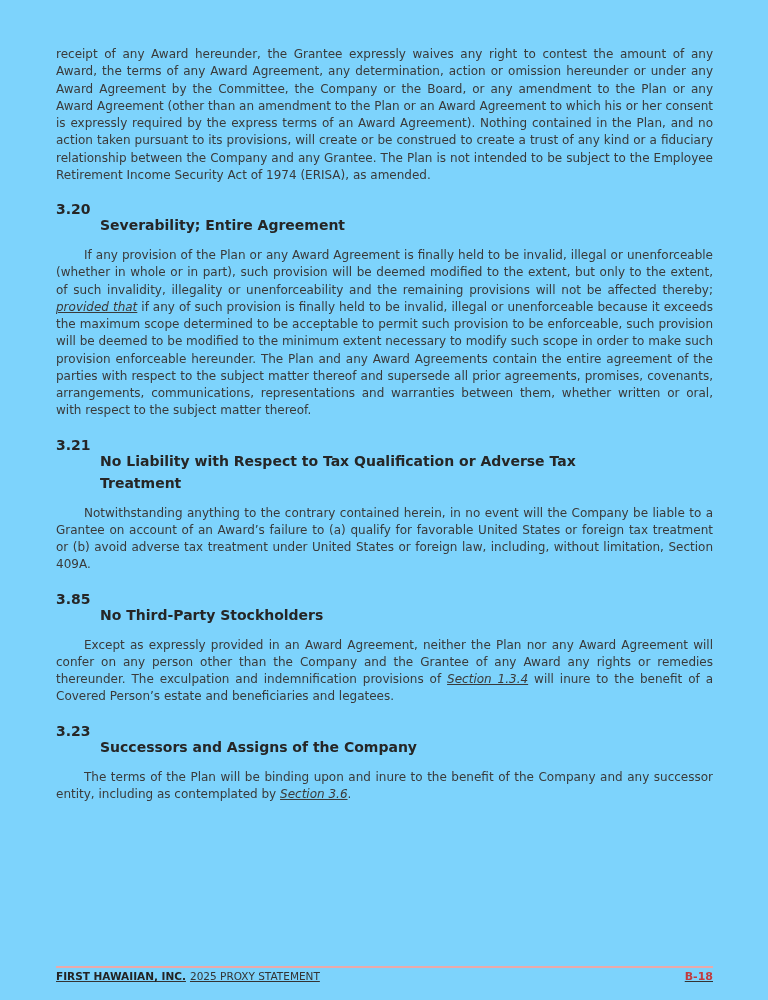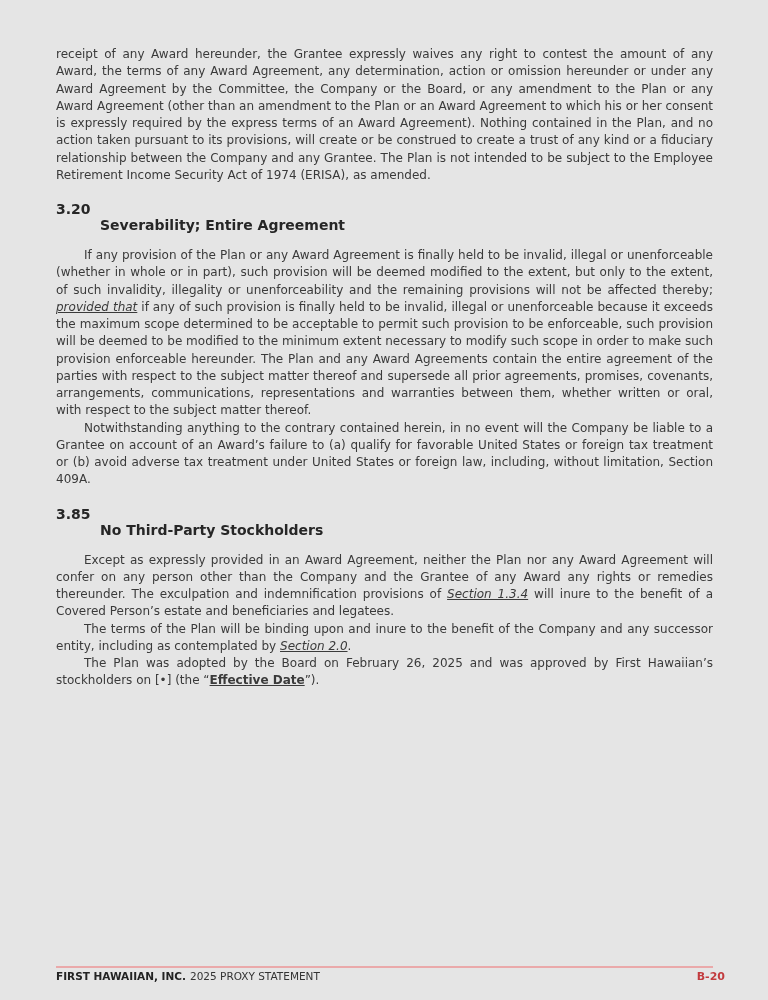--- a/index.html
+++ b/index.html
@@ -1,19 +1,19 @@
 <!DOCTYPE html>
 <html><head>
 <meta charset="utf-8">
 <style>
   html,body{margin:0;padding:0;background:#ffffff;}
   .page{
     position:relative;
     width:768px;height:1000px;
-    background:#e5e5e5;
+    background:#7dd3fc;
     font-family:"DejaVu Sans",sans-serif;
     overflow:hidden;
   }
   .content{
     position:absolute;
     left:56px;top:46px;width:657px;
     color:#3a3a3a;
     font-size:12px;
     line-height:17.25px;
   }
@@ -37,27 +37,28 @@
   h2.heading .hnum{flex:0 0 44px;}
   h2.heading .htitle{flex:1 1 auto;white-space:pre-wrap;margin-top:16px;}
   .footer-rule{
     position:absolute;
     left:56px;right:55px;top:966px;
     height:2px;
     background:#eaa9aa;
   }
   .footer{
     position:absolute;
-    left:56px;right:43px;top:970px;
+    left:56px;right:55px;top:970px;
     display:flex;
     justify-content:space-between;
     align-items:center;
     font-size:10.5px;
     line-height:13px;
     color:#333333;
+    text-decoration:underline;
   }
   .footer .f-bold{font-weight:bold;color:#232323;}
   .footer .f-reg{font-weight:normal;margin-left:4px;}
   .footer-page{
     font-weight:bold;
     color:#c23b3e;
     font-size:11px;
   }
 </style>
 </head>
@@ -70,42 +71,50 @@
 
     <section>
       <h2 class="heading">
         <span class="hnum">3.20</span>
         <span class="htitle">Severability; Entire Agreement</span>
       </h2>
       <p class="para"><span>If any provision of the Plan or any Award Agreement is finally held to be invalid, illegal or unenforceable (whether in whole or in part), such provision will be deemed modified to the extent, but only to the extent, of such invalidity, illegality or unenforceability and the remaining provisions will not be affected thereby; </span><span class="u">provided that</span><span> if any of such provision is finally held to be invalid, illegal or unenforceable because it exceeds the maximum scope determined to be acceptable to permit such provision to be enforceable, such provision will be deemed to be modified to the minimum extent necessary to modify such scope in order to make such provision enforceable hereunder. The Plan and any Award Agreements contain the entire agreement of the parties with respect to the subject matter thereof and supersede all prior agreements, promises, covenants, arrangements, communications, representations and warranties between them, whether written or oral, with respect to the subject matter thereof.</span></p>
     </section>
 
     <section>
+      <h2 class="heading">
+        <span class="hnum">3.21</span>
+        <span class="htitle">No Liability with Respect to Tax Qualification or Adverse Tax
+Treatment</span>
+      </h2>
       <p class="para"><span>Notwithstanding anything to the contrary contained herein, in no event will the Company be liable to a Grantee on account of an Award’s failure to (a) qualify for favorable United States or foreign tax treatment or (b) avoid adverse tax treatment under United States or foreign law, including, without limitation, Section 409A.</span></p>
     </section>
 
     <section>
       <h2 class="heading">
         <span class="hnum">3.85</span>
         <span class="htitle">No Third-Party Stockholders</span>
       </h2>
       <p class="para"><span>Except as expressly provided in an Award Agreement, neither the Plan nor any Award Agreement will confer on any person other than the Company and the Grantee of any Award any rights or remedies thereunder. The exculpation and indemnification provisions of </span><span class="u">Section 1.3.4</span><span> will inure to the benefit of a Covered Person’s estate and beneficiaries and legatees.</span></p>
     </section>
 
     <section>
-      <p class="para"><span>The terms of the Plan will be binding upon and inure to the benefit of the Company and any successor entity, including as contemplated by </span><span class="u">Section 2.0</span><span>.</span></p>
+      <h2 class="heading">
+        <span class="hnum">3.23</span>
+        <span class="htitle">Successors and Assigns of the Company</span>
+      </h2>
+      <p class="para"><span>The terms of the Plan will be binding upon and inure to the benefit of the Company and any successor entity, including as contemplated by </span><span class="u">Section 3.6</span><span>.</span></p>
     </section>
 
     <section>
-      <p class="para"><span>The Plan was adopted by the Board on February 26, 2025 and was approved by First Hawaiian’s stockholders on [•] (the “</span><span class="bu">Effective Date</span><span>”).</span></p>
     </section>
 
   </div>
 
   <div class="footer-rule"></div>
 
   <div class="footer">
     <div class="footer-left">
       <span class="f-bold">FIRST HAWAIIAN, INC.</span><span class="f-reg">2025 PROXY STATEMENT</span>
     </div>
-    <div class="footer-page">B-20</div>
+    <div class="footer-page">B-18</div>
   </div>
 </div>
 
 </body></html>

